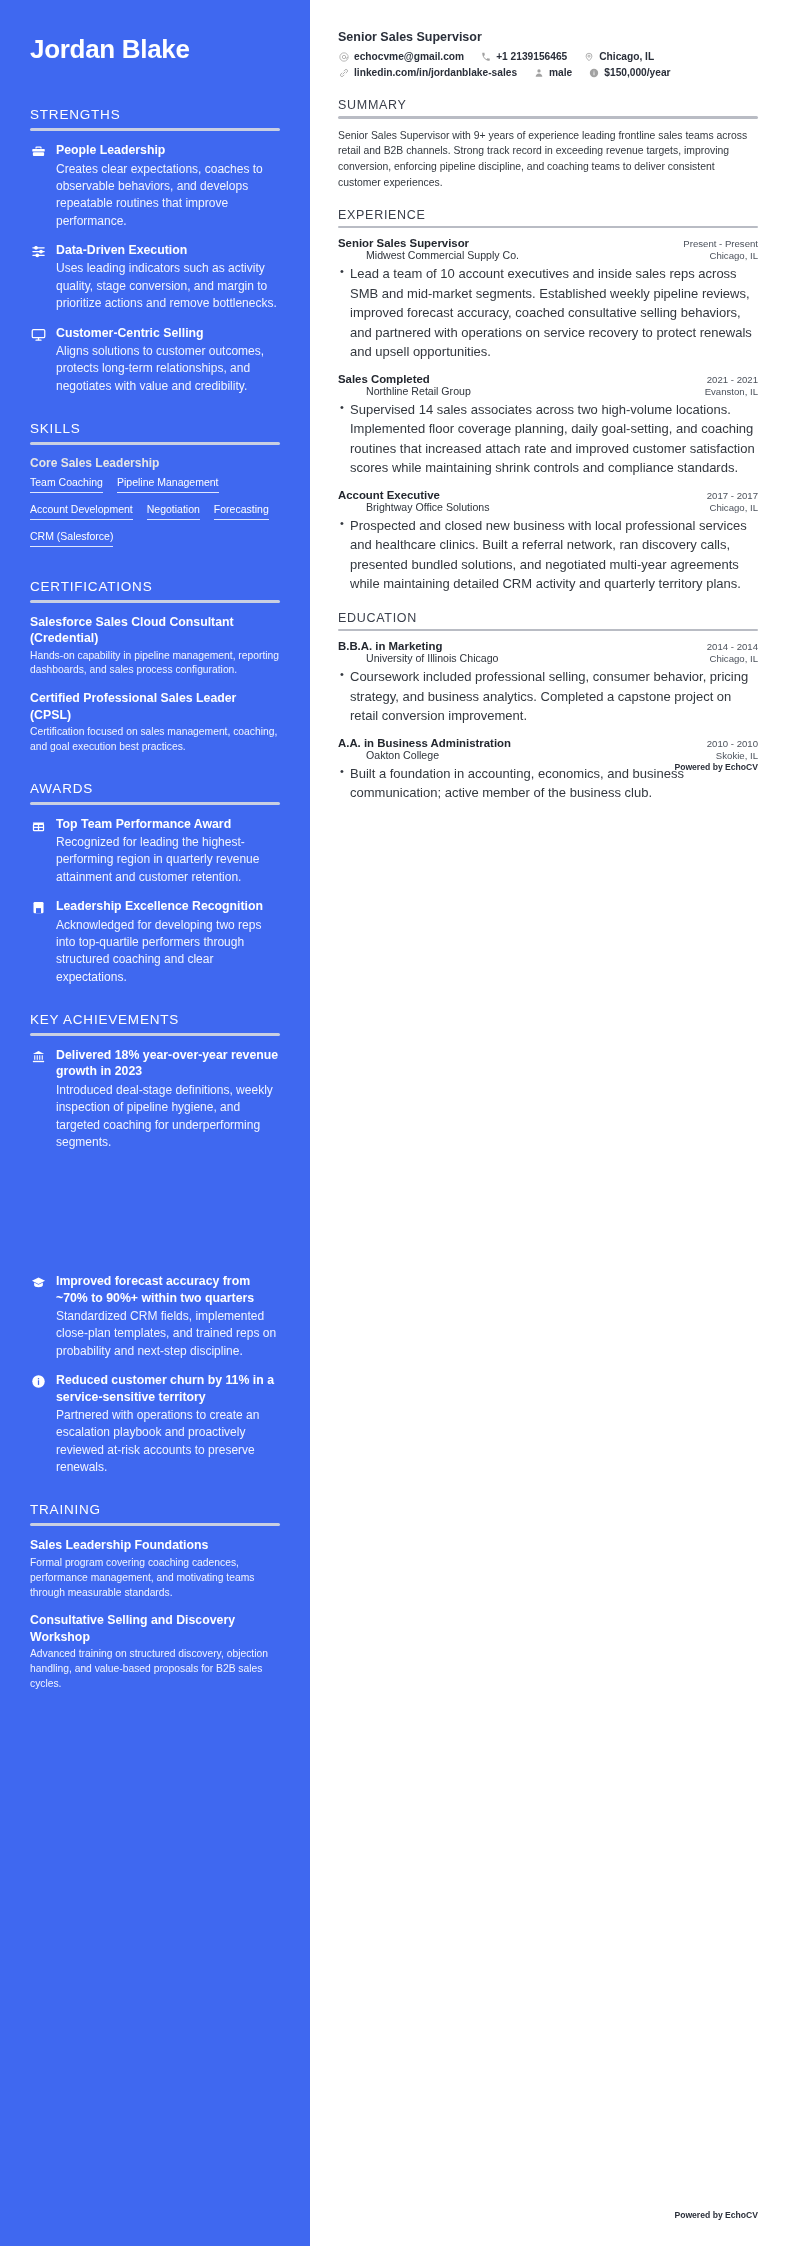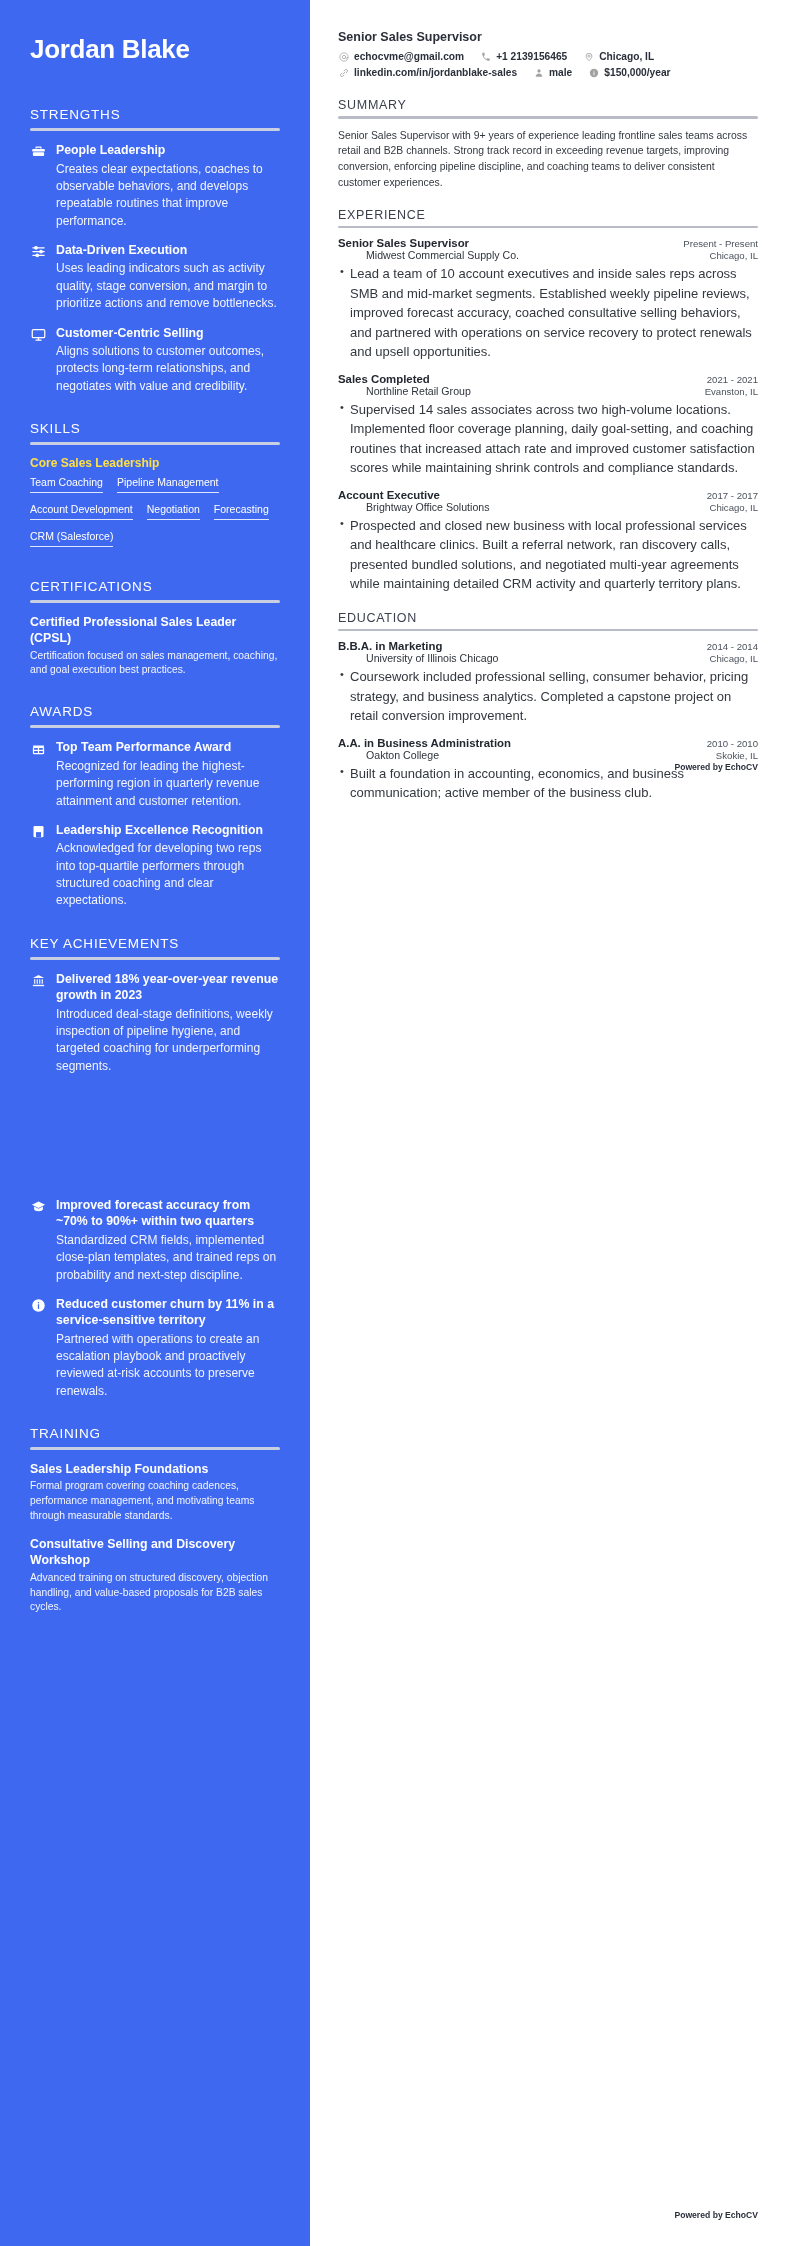--- a/index.html
+++ b/index.html
@@ -77,21 +77,21 @@
     font-size: 12px;
     line-height: 1.45;
     color: #f2f5ff;
   }
 
   
   .skill-group-title {
     font-size: 12px;
     font-weight: bold;
     margin-bottom: 6px;
-    color: #fde047;
+    color: #e5e5e5;
   }
   .skill-tags {
     display: flex;
     flex-wrap: wrap;
     gap: 4px 14px;
   }
   .skill-tag {
     font-size: 10.5px;
     font-weight: normal;
     color: #ffffff;
@@ -305,20 +305,24 @@
         <span class="skill-tag">Forecasting</span>
         <span class="skill-tag">CRM (Salesforce)</span>
       </div>
     </section>
 
     <section class="side-section">
       <div class="side-heading">CERTIFICATIONS</div>
       <div class="side-rule"></div>
 
       <div class="text-item">
+        <div class="text-item-title">Salesforce Sales Cloud Consultant (Credential)</div>
+        <div class="text-item-desc">Hands-on capability in pipeline management, reporting dashboards, and sales process configuration.</div>
+      </div>
+      <div class="text-item">
         <div class="text-item-title">Certified Professional Sales Leader (CPSL)</div>
         <div class="text-item-desc">Certification focused on sales management, coaching, and goal execution best practices.</div>
       </div>
     </section>
 
     <section class="side-section">
       <div class="side-heading">AWARDS</div>
       <div class="side-rule"></div>
 
       <div class="icon-item">

